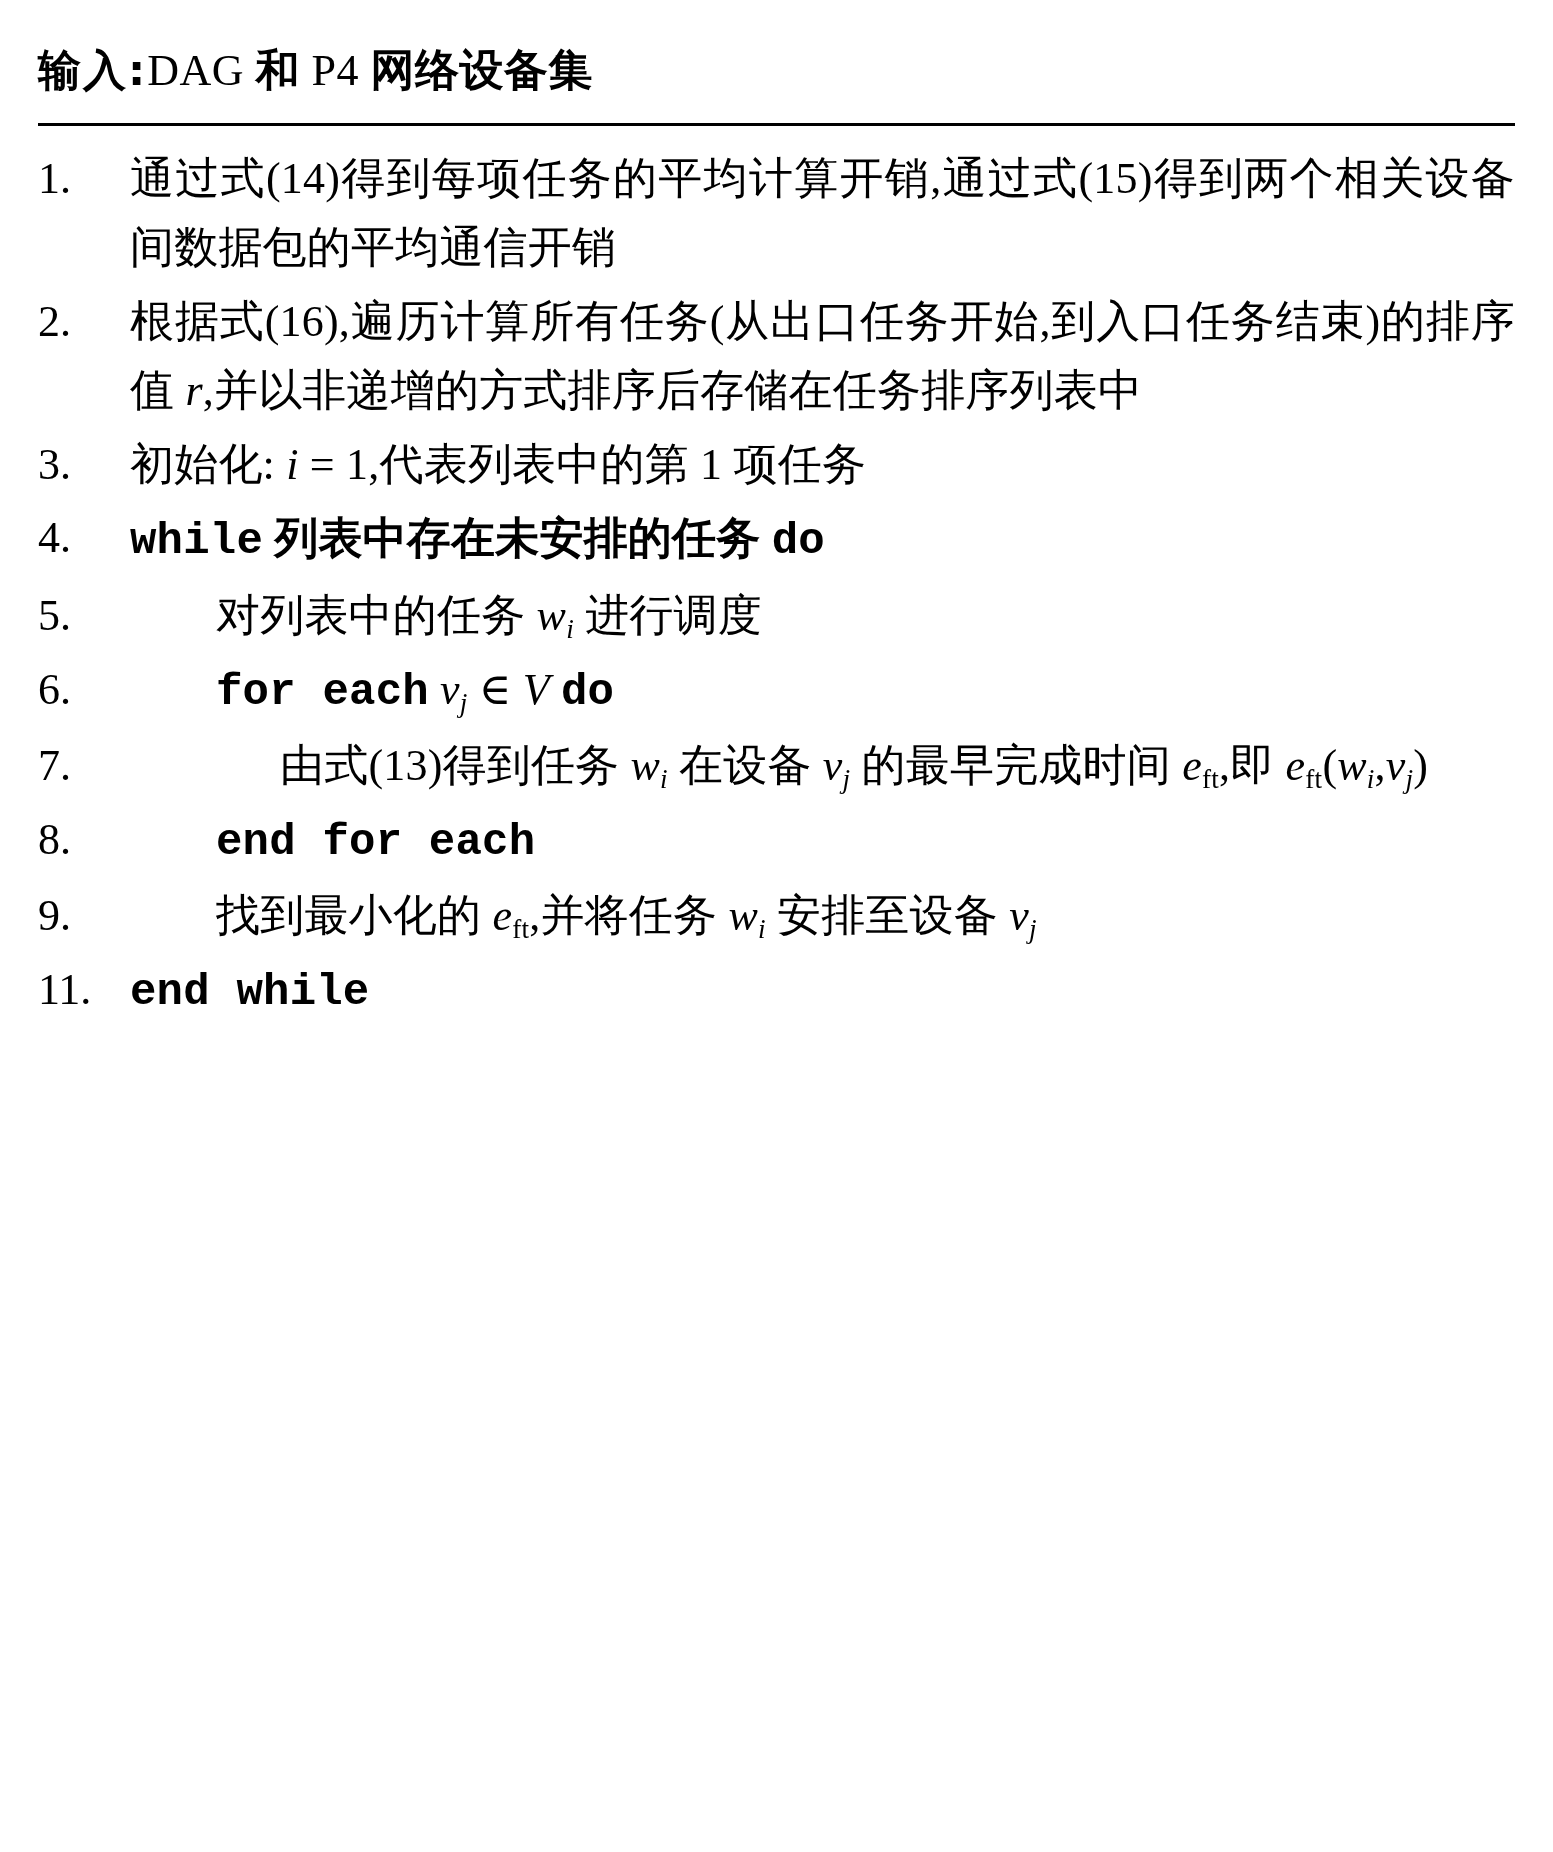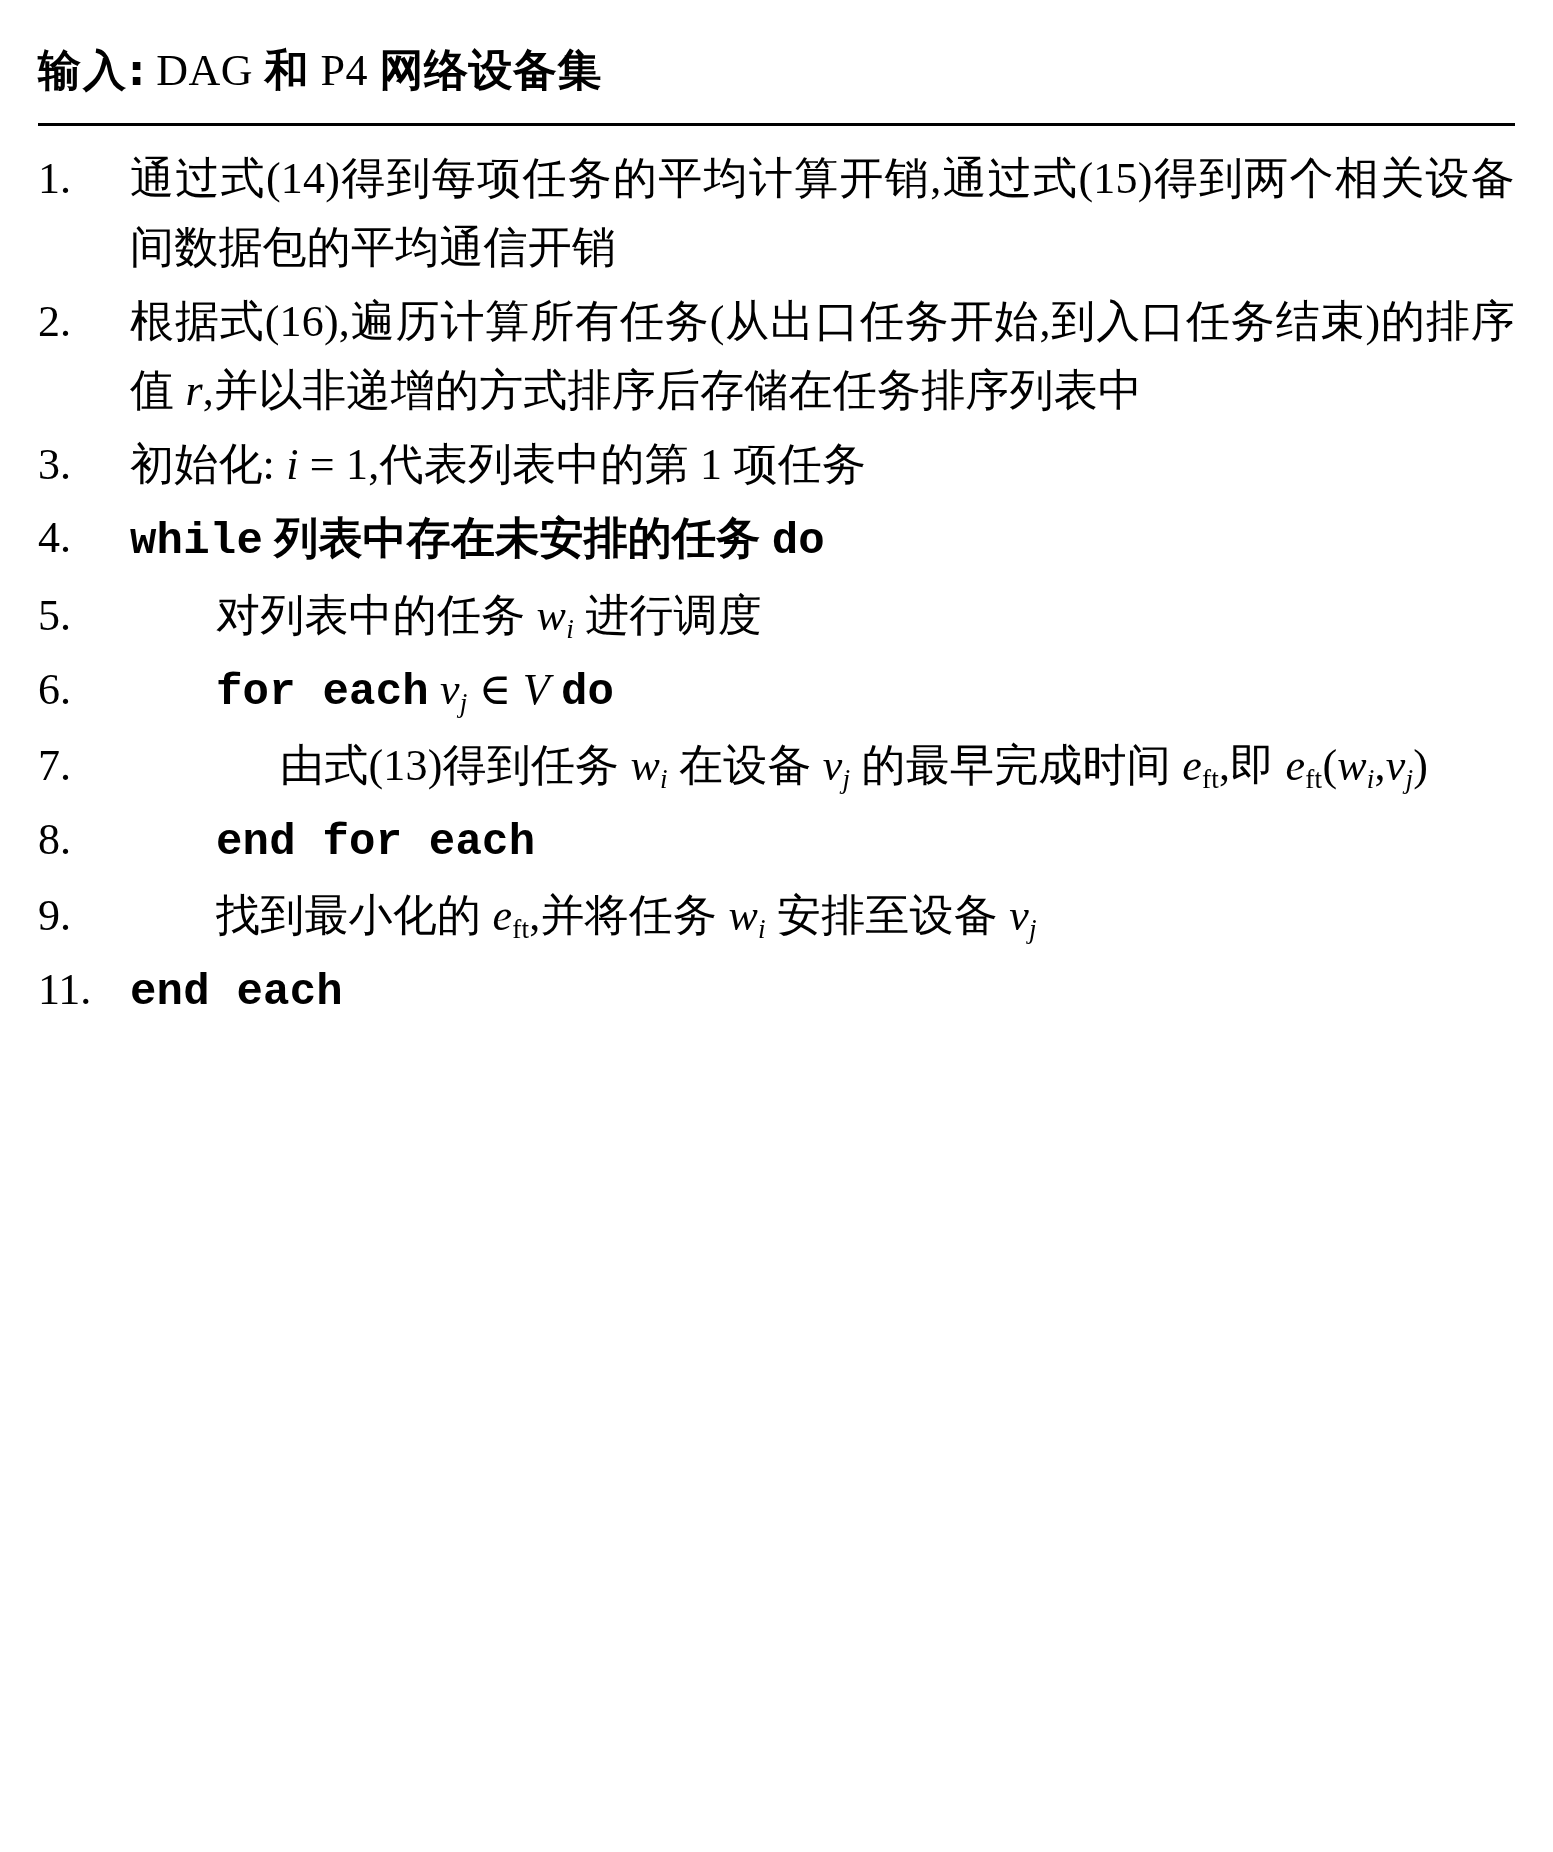--- a/index.html
+++ b/index.html
@@ -28,21 +28,20 @@
   }
   .io-label {
     font-family: "DejaVu Sans", "Liberation Sans", sans-serif;
     font-weight: 600;
     font-size: 43px;
     letter-spacing: 2px;
   }
   .io-text {
     font-family: "Liberation Serif", "DejaVu Serif", serif;
     font-size: 44px;
-    margin-left: 9px;
   }
   .cjk {
     font-family: "DejaVu Sans", "Liberation Sans", sans-serif;
     font-weight: 600;
   }
   .rule {
     border: 0;
     border-top: 3px solid #000;
     margin: 16px 0 18px 0;
   }
@@ -150,17 +149,17 @@
     </li>
 
     <li class="step">
       <span class="num">9.</span>
       <span class="body-text indent1">找到最小化的 <span class="var">e<span class="sub">ft</span></span>,并将任务 <span class="var">w<span class="sub-it">i</span></span> 安排至设备 <span class="var">v<span class="sub-it">j</span></span></span>
     </li>
 
 
     <li class="step">
       <span class="num">11.</span>
-      <span class="body-text"><span class="kw">end each</span></span>
+      <span class="body-text"><span class="kw">end while</span></span>
     </li>
 
   </ol>
 </div>
 
 </body></html>

